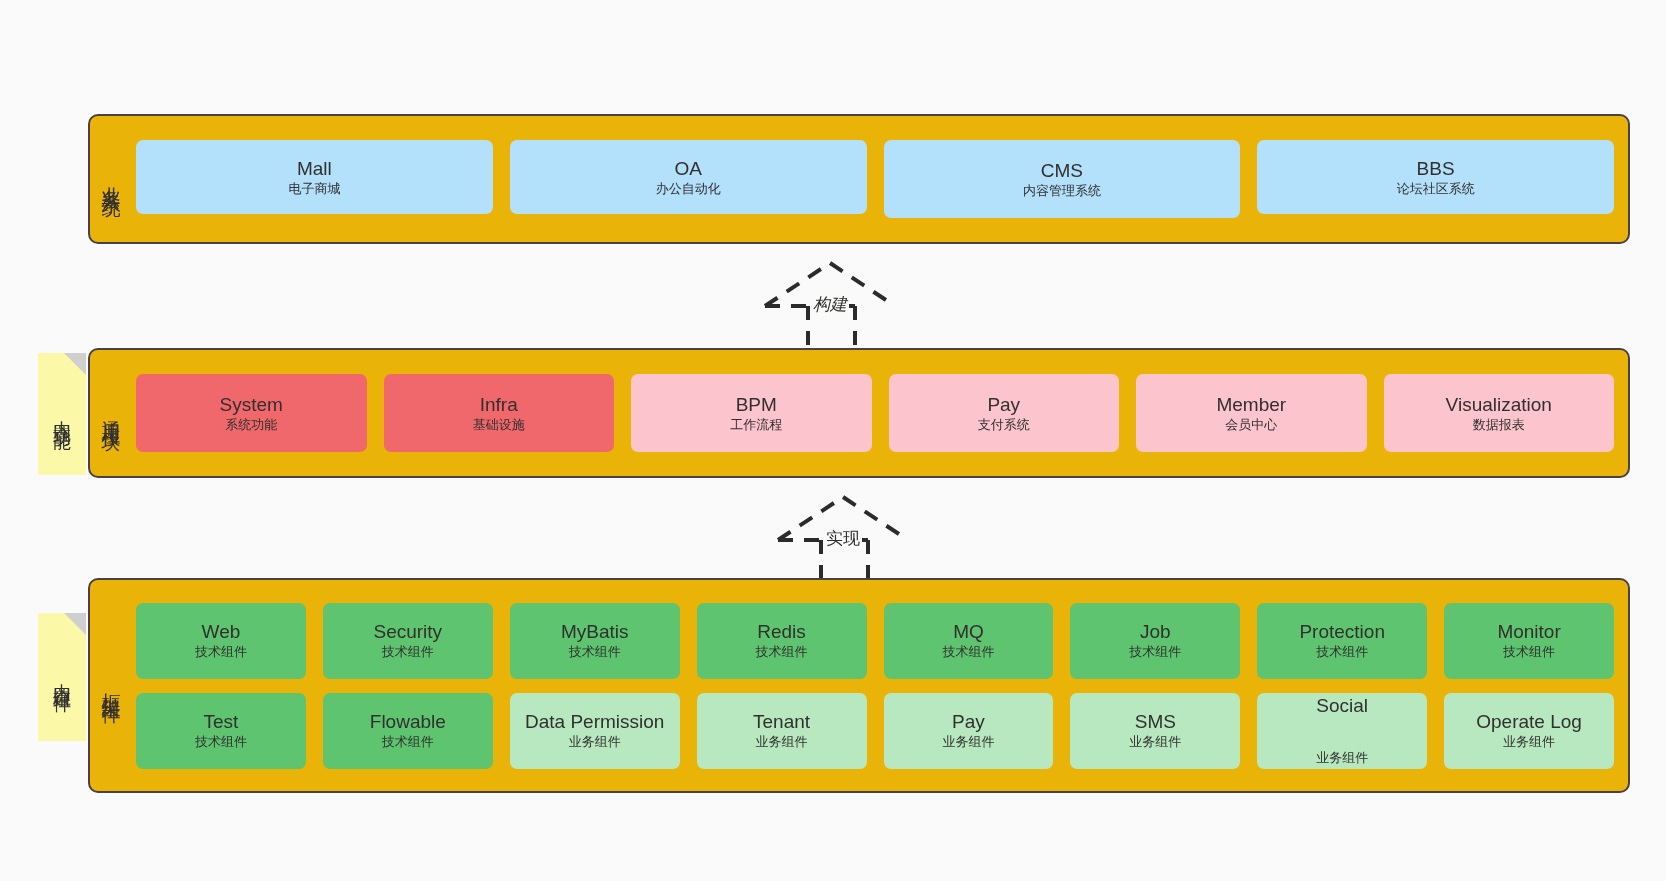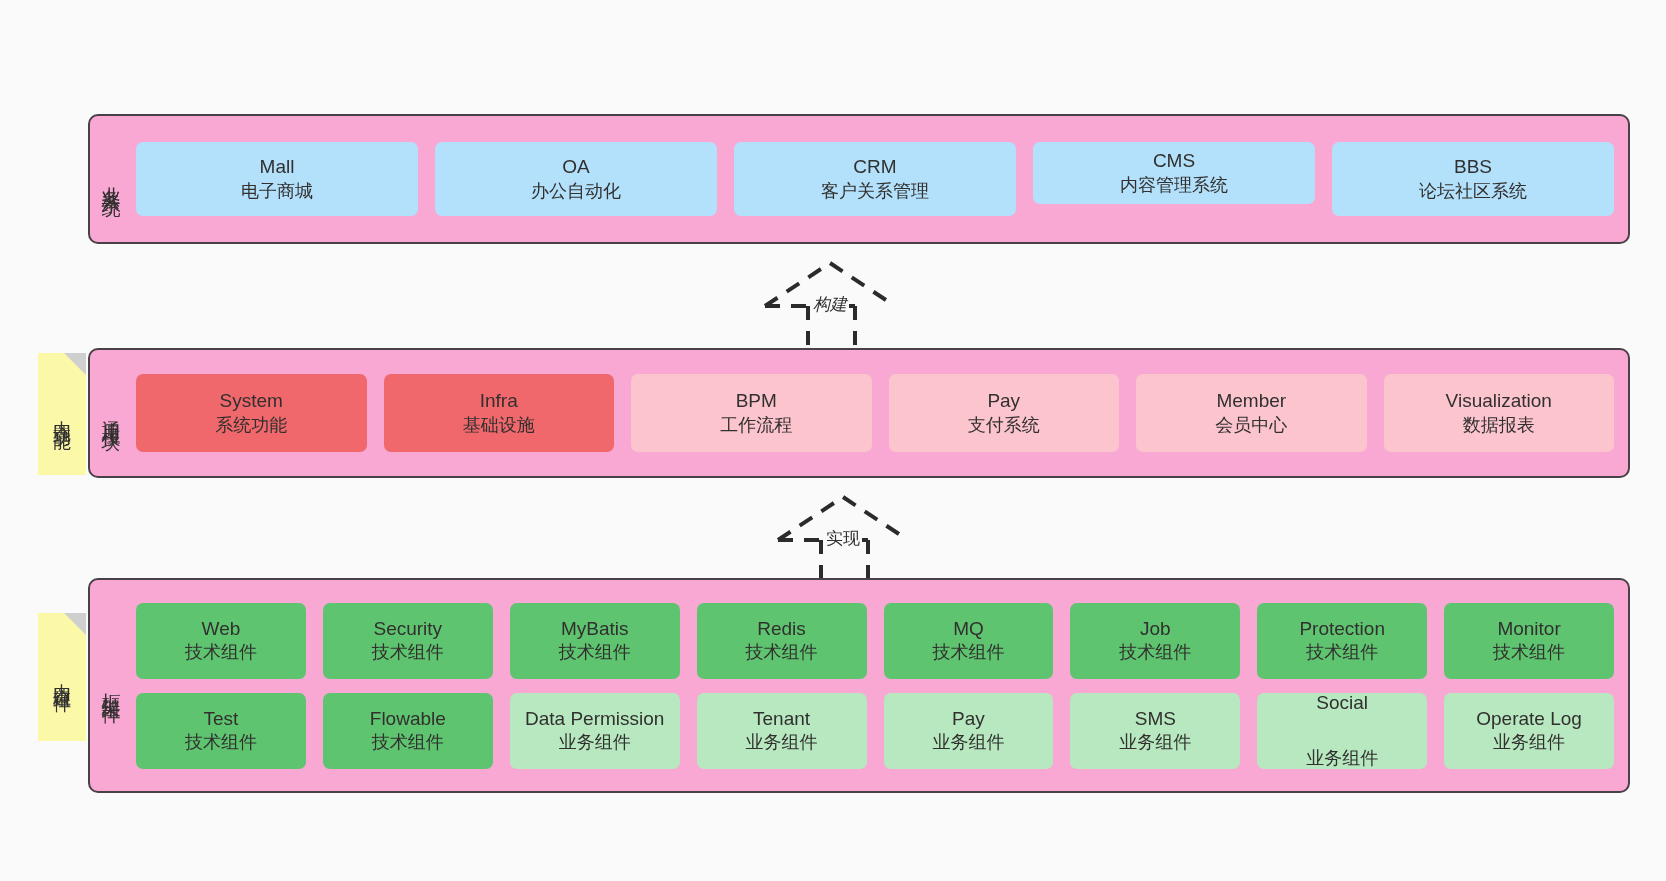--- a/index.html
+++ b/index.html
@@ -22,21 +22,21 @@
     left: 0; top: 0;
     width: 1666px;
     height: 881px;
     background: #fafafa;
   }
 
   
   .layer {
     position: absolute;
     box-sizing: border-box;
-    background: #f9a8d4;
+    background: #eab308;
     border: 2px solid #4a4048;
     border-radius: 10px;
     display: flex;
     flex-direction: row;
     align-items: stretch;
   }
 
   
   .layer-caption {
     flex: 0 0 auto;
@@ -81,21 +81,21 @@
     line-height: 1.28;
     padding: 4px 6px;
     color: #31302f;
     overflow: hidden;
   }
   .card .en {
     font-size: 19px;
     white-space: nowrap;
   }
   .card .cn {
-    font-size: 18px;
+    font-size: 13px;
     white-space: nowrap;
   }
   .card.wrap .en { white-space: normal; }
 
   .c-blue        { background: #b3e0fb; }
   .c-red         { background: #f0686c; }
   .c-pink        { background: #fcc4cd; }
   .c-green       { background: #5ec46f; }
   .c-lightgreen  { background: #b7e8bf; }
 
@@ -151,25 +151,21 @@
     <div class="layer-body">
       <div class="row">
         <div class="card c-blue" style="height:74px;">
           <span class="en">Mall</span>
           <span class="cn">电子商城</span>
         </div>
         <div class="card c-blue" style="height:74px;">
           <span class="en">OA</span>
           <span class="cn">办公自动化</span>
         </div>
-        <div class="card c-blue" style="height:74px;">
-          <span class="en">CRM</span>
-          <span class="cn">客户关系管理</span>
-        </div>
-        <div class="card c-blue" style="height:62px;">
+        <div class="card c-blue" style="height:78px;">
           <span class="en">CMS</span>
           <span class="cn">内容管理系统</span>
         </div>
         <div class="card c-blue" style="height:74px;">
           <span class="en">BBS</span>
           <span class="cn">论坛社区系统</span>
         </div>
       </div>
     </div>
   </div>

